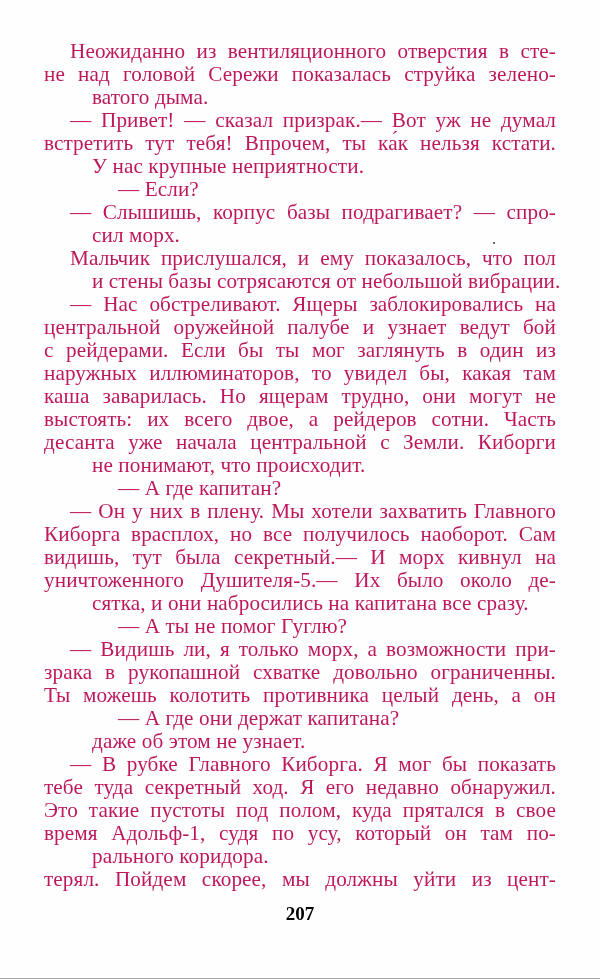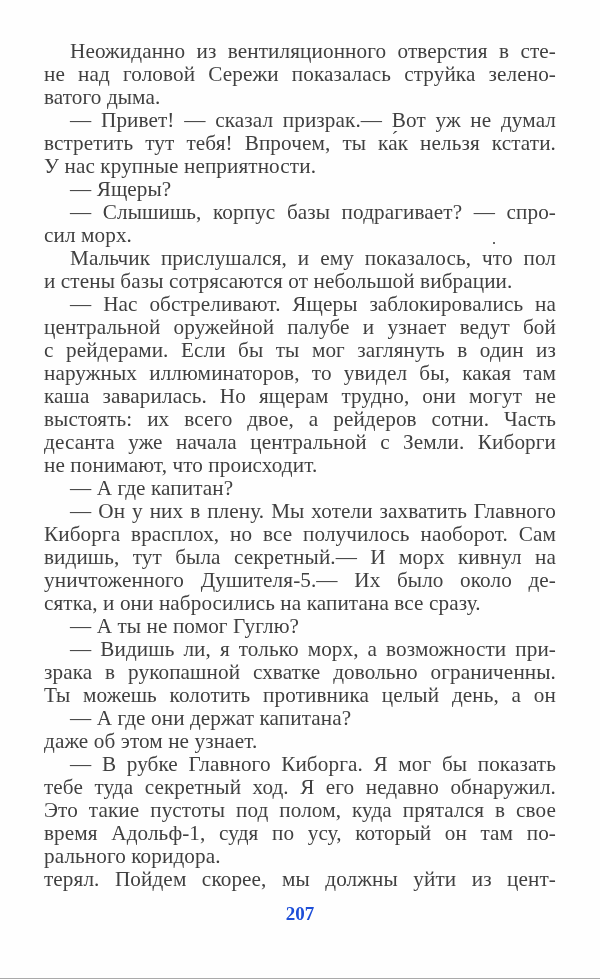--- a/index.html
+++ b/index.html
@@ -21,43 +21,43 @@
       background: #fefefe;
     }
     .text-block {
       position: absolute;
       left: 44px;
       top: 40px;
       width: 512px;
       font-family: "Liberation Serif", "DejaVu Serif", serif;
       font-size: 21.2px;
       line-height: 23px;
-      color: #404040;
+      color: #be185d;
       letter-spacing: 0.1px;
     }
     .line {
       display: block;
       height: 23px;
       white-space: nowrap;
       text-align: justify;
       text-align-last: justify;
       overflow: visible;
     }
     .line.indent { padding-left: 26px; }
-    .line.last { text-align-last: left; }
+    .line.last { text-align-last: left; margin-left: 48px; }
     .page-number {
       position: absolute;
       left: 0;
       width: 600px;
       top: 903px;
       text-align: center;
       font-family: "Liberation Serif", "DejaVu Serif", serif;
       font-weight: bold;
       font-size: 19px;
-      color: #1d4ed8;
+      color: #000000;
     }
     .bottom-edge {
       position: absolute;
       left: 0; bottom: 0;
       width: 600px;
       height: 1px;
       background: #a9a9a9;
     }
     .speck {
       position: absolute;
@@ -70,21 +70,21 @@
 <body>
 
 <div class="page">
   <div class="text-block" id="text-block">
       <span class="line indent">Неожиданно из вентиляционного отверстия в сте-</span>
       <span class="line">не над головой Сережи показалась струйка зелено-</span>
       <span class="line last">ватого дыма.</span>
       <span class="line indent">— Привет! — сказал призрак.— Вот уж не думал</span>
       <span class="line">встретить тут тебя! Впрочем, ты ка́к нельзя кстати.</span>
       <span class="line last">У нас крупные неприятности.</span>
-      <span class="line indent last">— Ящеры?</span>
+      <span class="line indent last">— Если?</span>
       <span class="line indent">— Слышишь, корпус базы подрагивает? — спро-</span>
       <span class="line last">сил морх.</span>
       <span class="line indent">Мальчик прислушался, и ему показалось, что пол</span>
       <span class="line last">и стены базы сотрясаются от небольшой вибрации.</span>
       <span class="line indent">— Нас обстреливают. Ящеры заблокировались на</span>
       <span class="line">центральной оружейной палубе и узнает ведут бой</span>
       <span class="line">с рейдерами. Если бы ты мог заглянуть в один из</span>
       <span class="line">наружных иллюминаторов, то увидел бы, какая там</span>
       <span class="line">каша заварилась. Но ящерам трудно, они могут не</span>
       <span class="line">выстоять: их всего двое, а рейдеров сотни. Часть</span>

